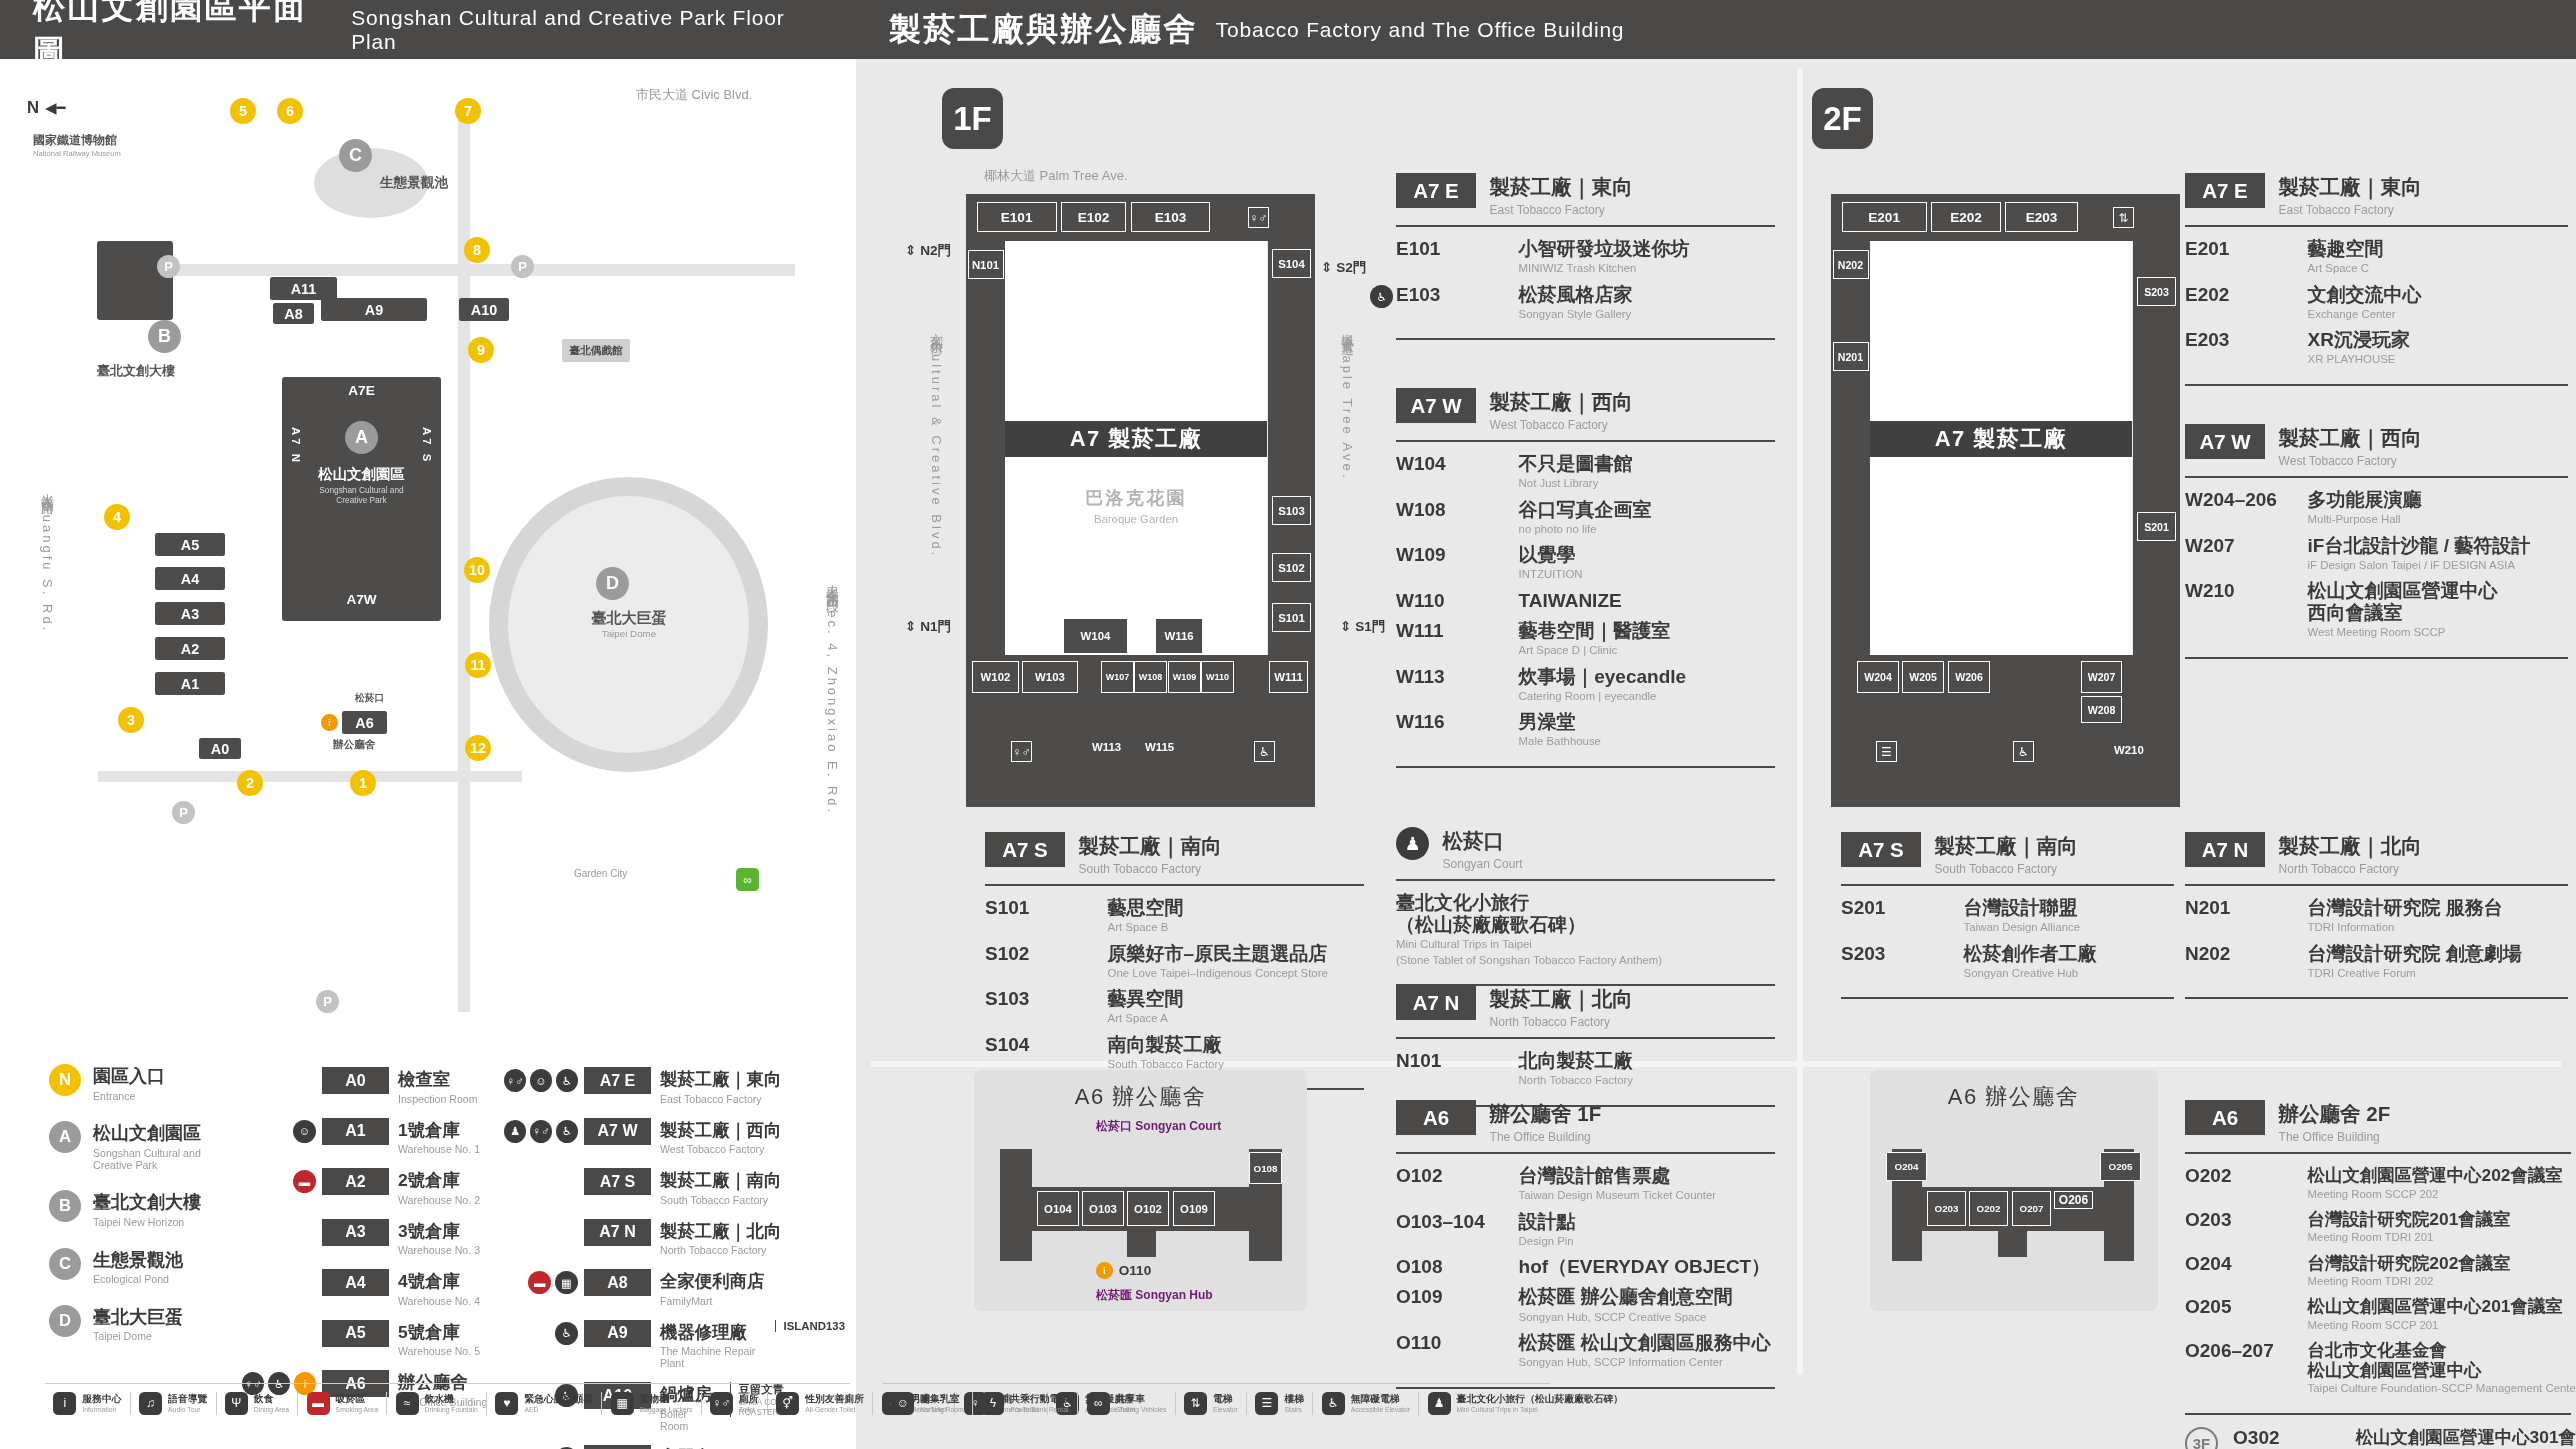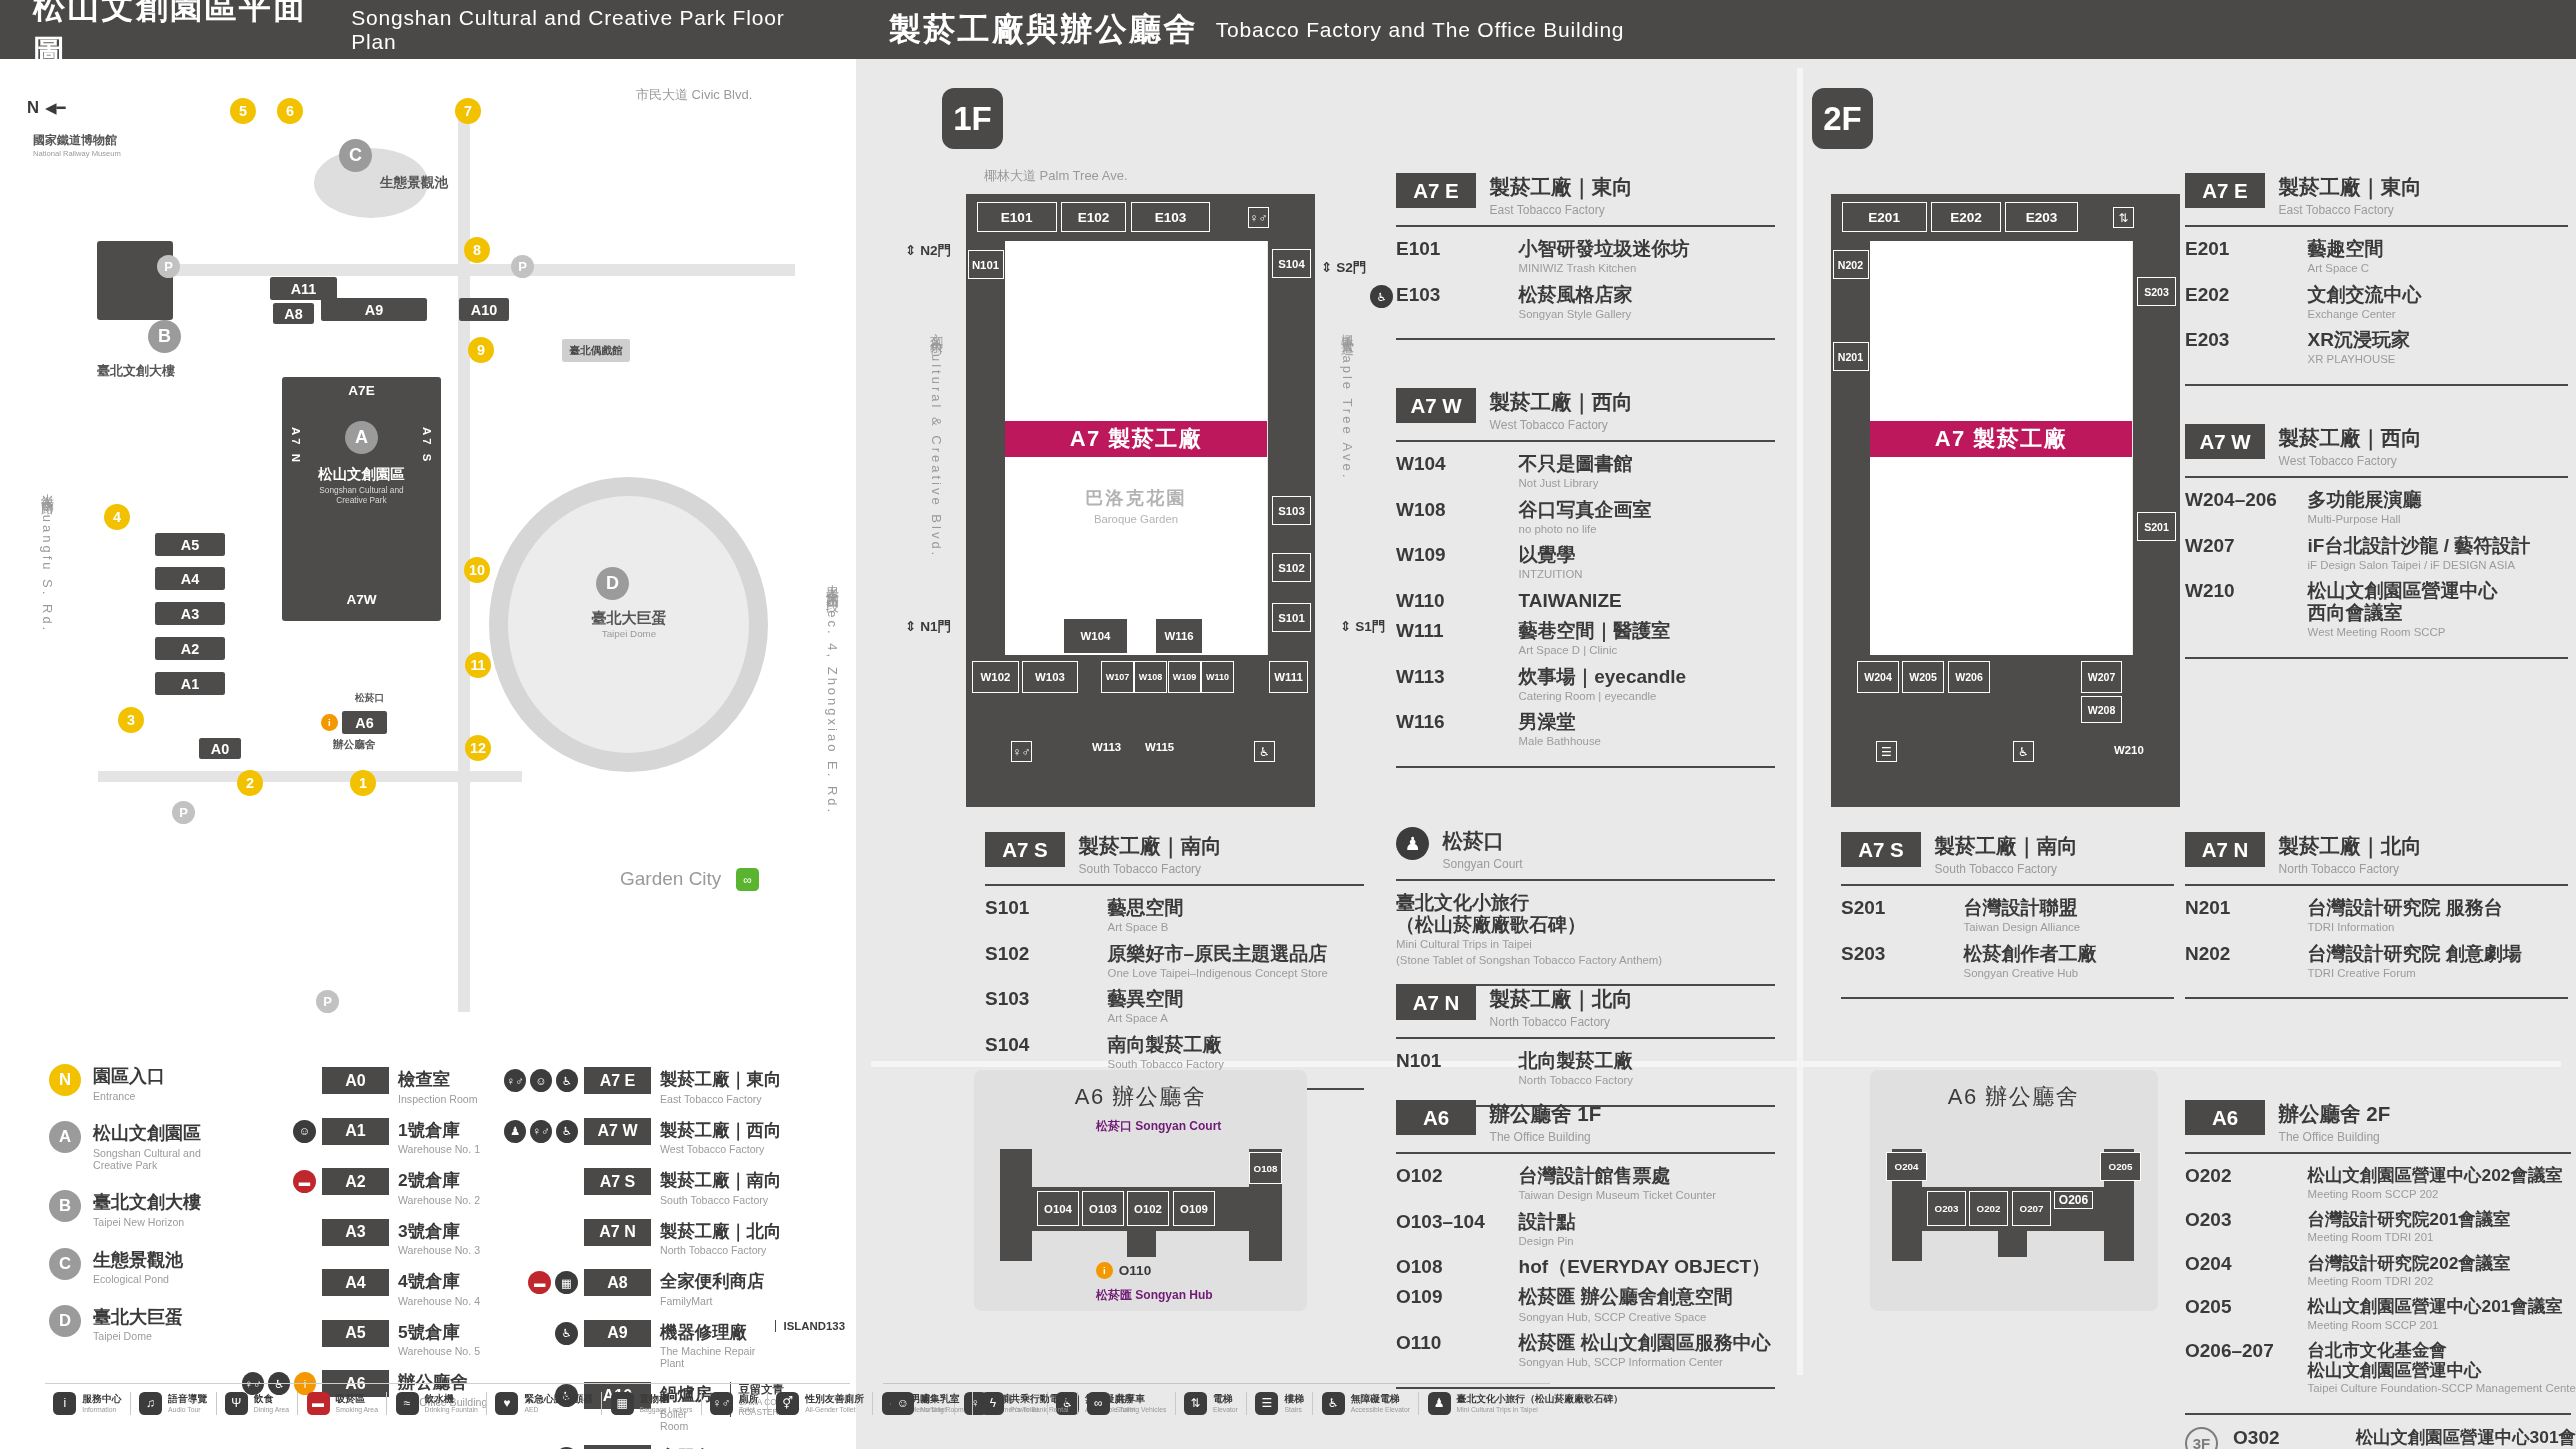--- a/index.html
+++ b/index.html
@@ -23,21 +23,21 @@
   .mlabel-en{display:block;font-weight:normal;color:#9a9a9a}
   .street{position:absolute;color:#9a9a9a;font-size:13px;white-space:nowrap}
   .vtext{writing-mode:vertical-rl;letter-spacing:3px}
   
   .floor-badge{position:absolute;width:61px;height:61px;background:#4a4947;border-radius:12px;color:#fff;font-size:33px;font-weight:bold;display:flex;align-items:center;justify-content:center}
   .plan{position:absolute}
   .wing{position:absolute;background:#4d4c4a}
   .court{position:absolute;background:#ffffff}
   .cell{position:absolute;border:1.5px solid #fff;color:#fff;font-size:13.6px;font-weight:bold;display:flex;align-items:center;justify-content:center;background:#4d4c4a;white-space:nowrap}
   .plab{position:absolute;color:#fff;font-size:13.6px;font-weight:bold;white-space:nowrap}
-  .crossbar{position:absolute;background:#be185d;color:#fff;display:flex;align-items:center;justify-content:center;font-size:22px;font-weight:bold;letter-spacing:1.5px}
+  .crossbar{position:absolute;background:#404040;color:#fff;display:flex;align-items:center;justify-content:center;font-size:22px;font-weight:bold;letter-spacing:1.5px}
   .garden{position:absolute;text-align:center;color:#b3b3b3}
   .garden b{display:block;font-size:18px;letter-spacing:2.3px}
   .garden i{display:block;font-style:normal;font-size:11.4px;margin-top:3px}
   .door{position:absolute;color:#3a3a3a;font-size:13.6px;font-weight:bold;white-space:nowrap}
   .picon{position:absolute;color:#fff;font-size:12px;border:0.8px solid #fff;width:21px;height:21px;display:flex;align-items:center;justify-content:center;background:#4d4c4a}
   
   .sec{position:absolute}
   .sec-h{display:flex;gap:13.6px;align-items:flex-start;padding-bottom:7.6px;border-bottom:2.3px solid #4a4947}
   .sec-badge{min-width:80px;height:35px;background:#4a4947;color:#fff;font-weight:bold;font-size:20.5px;display:flex;align-items:center;justify-content:center}
   .sec-t b{display:block;font-size:20.5px;font-weight:bold;color:#3a3a3a;white-space:nowrap}
@@ -152,21 +152,21 @@
     <span class="odot abs" style="left:321px;top:655px">i</span>
     <div class="mtag" style="left:342px;top:652px;width:45px;height:23px">A6</div>
     <div class="mlabel" style="left:333px;top:679px;font-size:10.6px">辦公廳舍</div>
 
     <div class="abs" style="left:489px;top:418px;width:279px;height:295px;border-radius:50%;background:#ececec;border:19.7px solid #d6d6d6"></div>
     <div class="lcirc" style="left:596px;top:508px">D</div>
     <div class="mlabel" style="left:561px;top:550px;width:136px;text-align:center;font-size:15px">
       <span>臺北大巨蛋</span>
       <span class="mlabel-en" style="font-size:9.8px">Taipei Dome</span>
     </div>
-    <div class="street" style="left:620px;top:809px;font-size:19px">Garden City</div>
+    <div class="street" style="left:574px;top:809px;font-size:10px">Garden City</div>
     <div class="abs" style="left:736px;top:809px;width:23px;height:23px;border-radius:4.5px;background:#59b530;color:#fff;display:flex;align-items:center;justify-content:center;font-size:12px">∞</div>
 
     <div class="pcirc" style="left:157px;top:196px">P</div>
     <div class="pcirc" style="left:511px;top:196px">P</div>
     <div class="pcirc" style="left:172px;top:742px">P</div>
     <div class="pcirc" style="left:316px;top:931px">P</div>
 
     <div class="ycirc" style="left:350px;top:711px">1</div>
     <div class="ycirc" style="left:237px;top:711px">2</div>
     <div class="ycirc" style="left:118px;top:648px">3</div>

